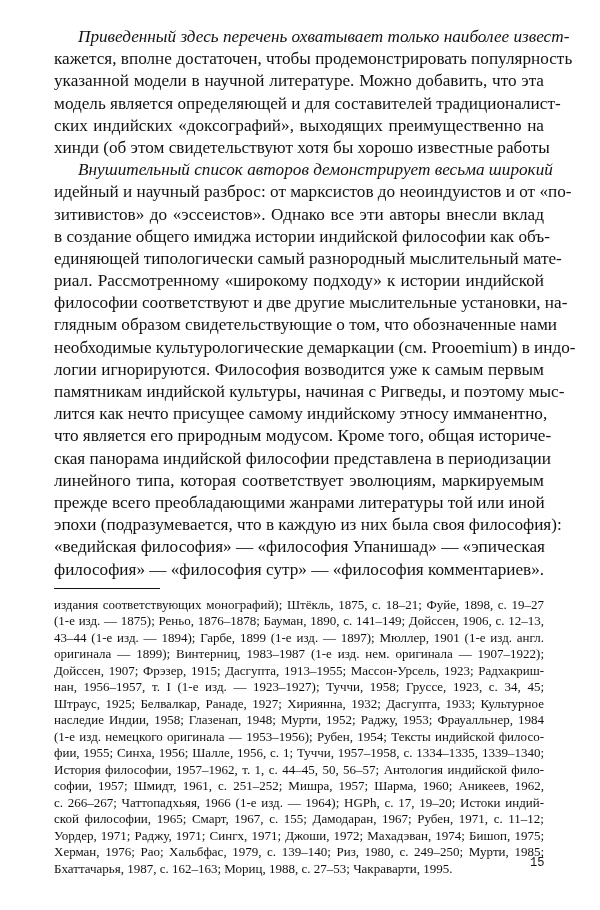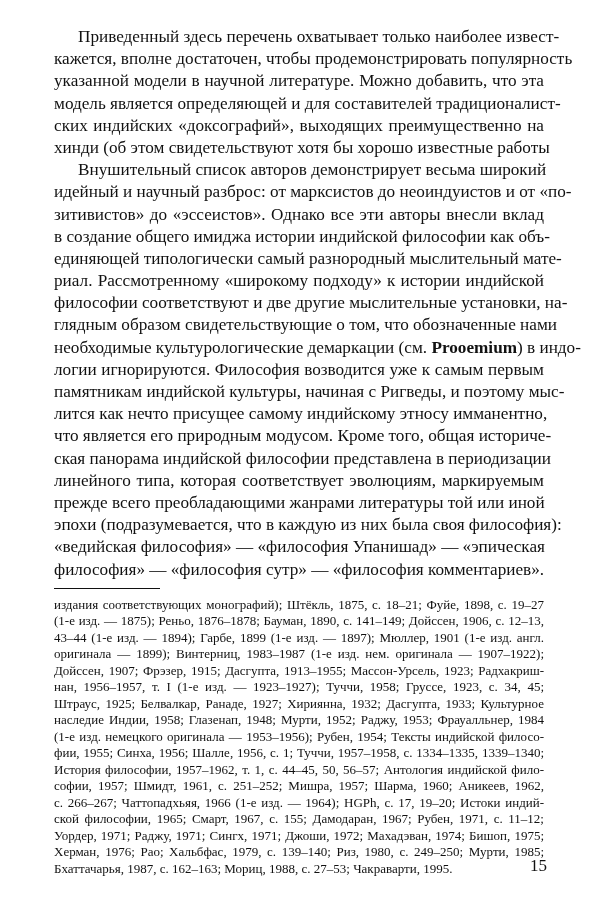--- a/index.html
+++ b/index.html
@@ -25,26 +25,27 @@
       font-size: 17.2px;
       line-height: 22.2px;
       height: 22.2px;
       white-space: nowrap;
       text-align: justify;
       text-align-last: justify;
       overflow: visible;
     }
     .main-text .line.indent {
       padding-left: 24px;
+      font-style: italic;
     }
     .main-text .line.last {
       text-align-last: left;
     }
     .main-text .line span.bold {
-      font-weight: bold;
+      font-weight: normal;
     }
     sup {
       font-size: 10px;
       line-height: 0;
       vertical-align: super;
     }
     .footnote-rule {
       width: 106px;
       height: 0;
       border-top: 1.3px solid #111111;
@@ -59,22 +60,22 @@
       text-align: justify;
       text-align-last: justify;
     }
     .footnotes .line.last {
       text-align-last: left;
     }
     .page-number {
       position: absolute;
       left: 530px;
       top: 856px;
-      font-size: 17px;
-      font-family: Liberation Serif, serif;
+      font-size: 12px;
+      font-family: Liberation Mono, monospace;
     }
   </style>
 </head>
 <body>
 
 <div class="page">
 
   <div class="main-text">
 
     <div>

